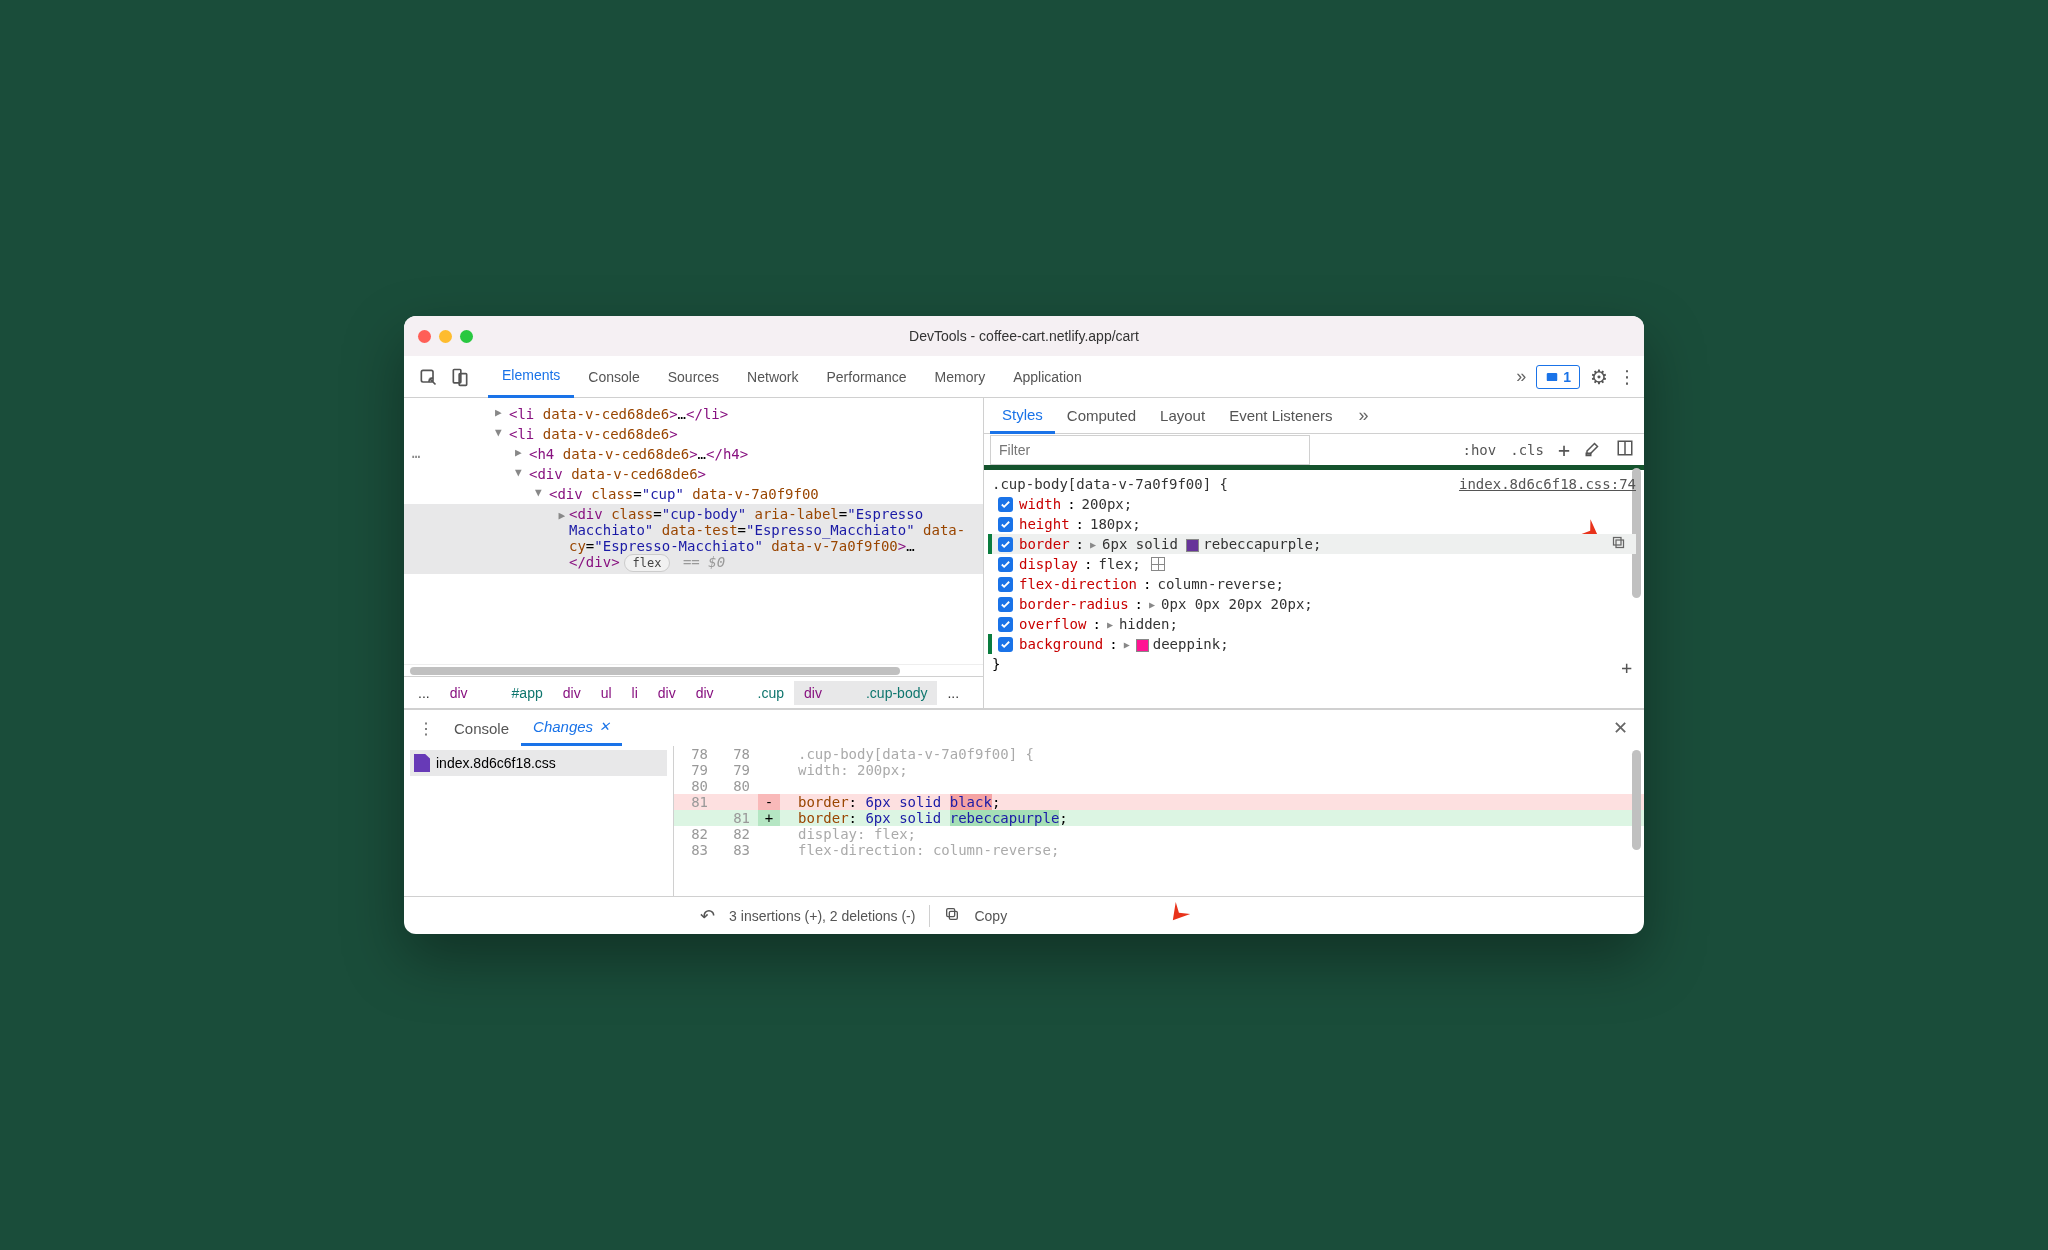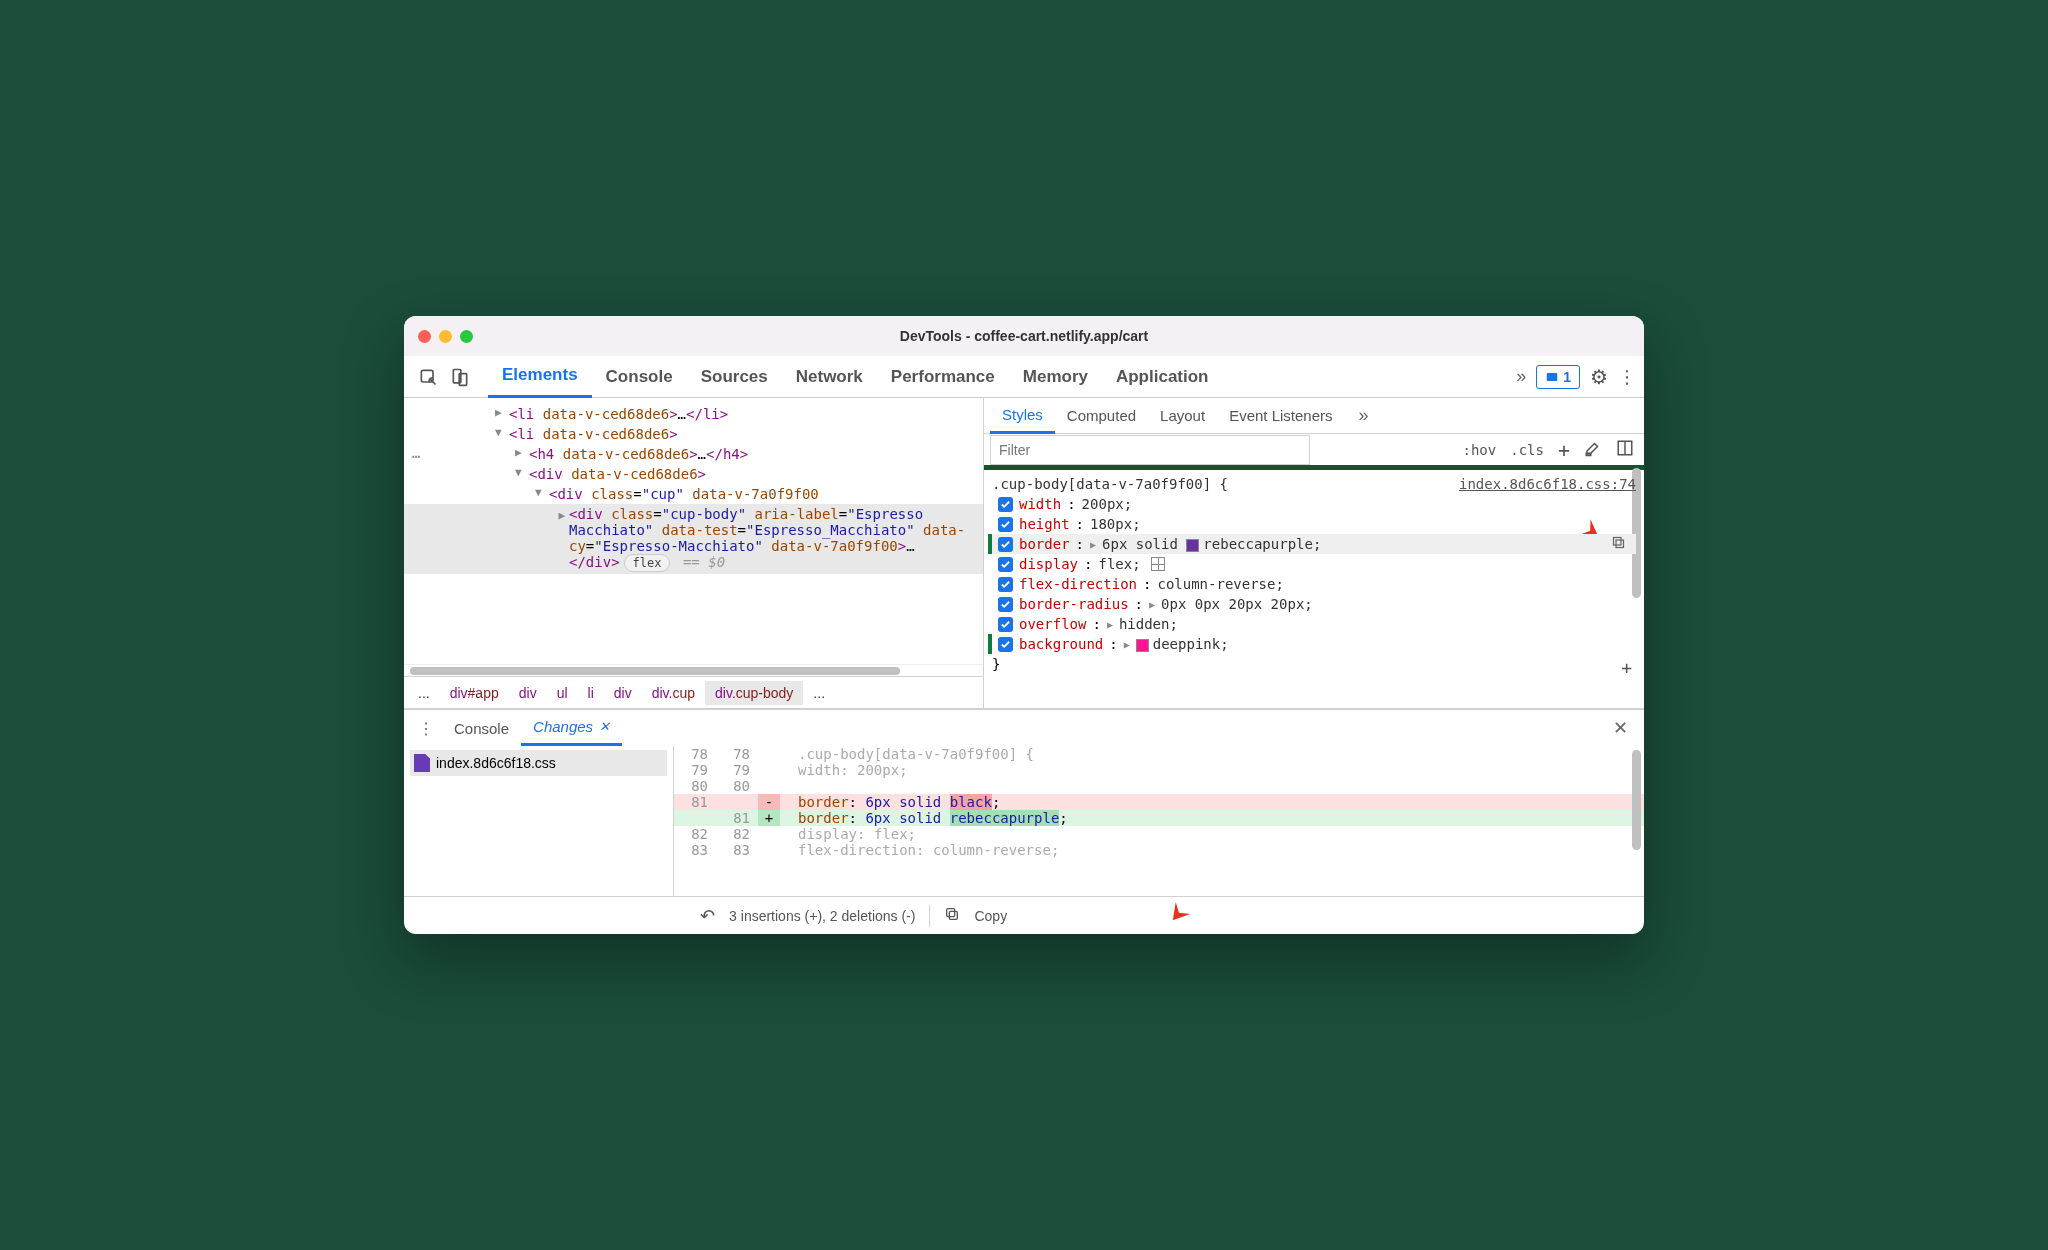--- a/index.html
+++ b/index.html
@@ -2,26 +2,26 @@
 <html><head>
 <meta charset="utf-8">
 <style>
 * { box-sizing: border-box; margin: 0; padding: 0; }
 body { background: #1a4d3a; font-family: -apple-system, BlinkMacSystemFont, "Segoe UI", sans-serif; display: flex; align-items: center; justify-content: center; height: 100vh; }
 .window { width: 1240px; background: #fff; border-radius: 12px; box-shadow: 0 25px 60px rgba(0,0,0,.35); overflow: hidden; display: flex; flex-direction: column; }
 .titlebar { height: 40px; background: #f5f0f3; display: flex; align-items: center; position: relative; }
 .traffic { display: flex; gap: 8px; margin-left: 14px; }
 .light { width: 13px; height: 13px; border-radius: 50%; }
 .red { background: #ff5f57; } .yellow { background: #febc2e; } .green { background: #28c840; }
-.title { position: absolute; left: 50%; transform: translateX(-50%); font-size: 14px; color: #333; font-weight: 700; }
+.title { position: absolute; left: 50%; transform: translateX(-50%); font-size: 14px; color: #333; font-weight: 400; }
 .toolbar { height: 42px; display: flex; align-items: center; border-bottom: 1px solid #d0d0d0; background: #fff; padding: 0 8px; }
 .tool-icon { width: 32px; height: 32px; display: flex; align-items: center; justify-content: center; color: #555; cursor: pointer; border-radius: 4px; }
 .tool-icon svg { width: 20px; height: 20px; }
 .tabs { display: flex; margin-left: 12px; flex: 1; }
-.tab { padding: 0 14px; height: 42px; display: flex; align-items: center; font-size: 17px; color: #555; cursor: pointer; font-weight: bold; }
+.tab { padding: 0 14px; height: 42px; display: flex; align-items: center; font-size: 14px; color: #555; cursor: pointer; }
 .tab.active { color: #1a73e8; border-bottom: 3px solid #1a73e8; }
 .toolbar-right { display: flex; align-items: center; gap: 10px; margin-left: auto; }
 .issues { display: flex; align-items: center; gap: 4px; border: 1px solid #1a73e8; border-radius: 3px; padding: 3px 8px; color: #1a73e8; font-size: 14px; font-weight: 600; }
 .main { display: flex; height: 310px; }
 .left-pane { width: 580px; border-right: 1px solid #d0d0d0; display: flex; flex-direction: column; overflow: hidden; }
 .dom { flex: 1; font-family: ui-monospace, Menlo, monospace; font-size: 14px; padding: 6px 0; overflow: hidden; }
 .dom-line { padding: 2px 0 2px 105px; white-space: nowrap; }
 .dom-line.l2 { padding-left: 125px; }
 .dom-line.l3 { padding-left: 145px; }
 .dom-line.l4 { padding-left: 165px; position: relative; padding-right:8px;}
@@ -31,21 +31,21 @@
 .attr { color: #994500; }
 .val { color: #1a1aa6; }
 .pill { display: inline-block; background: #f1f1f1; border: 1px solid #ccc; border-radius: 10px; padding: 1px 8px; font-size: 12px; color: #444; margin: 0 4px; }
 .eq0 { color: #999; font-style: italic; }
 .dots-left { position: absolute; left: 8px; top: 50px; color: #888; }
 .scroll-h { height: 12px; background: transparent; border-top: 1px solid #eee; position: relative; }
 .scroll-h::after { content:''; position:absolute; left:6px; width: 490px; height: 8px; top:2px; background:#c0c0c0; border-radius:4px; }
 .breadcrumb { height: 32px; display: flex; align-items: center; gap: 0; font-size: 14px; padding: 0 4px; border-top: 1px solid #d0d0d0; color: #555; }
 .bc-item { padding: 4px 10px; color: #333; }
 .bc-item .tagn { color: #881280; }
-.bc-item .idc { color: #7f1d1d; }
+.bc-item .idc { color: #0f766e; margin-left: 44px; }
 .bc-item.active { background: #e8e8e9; }
 .right-pane { flex: 1; display: flex; flex-direction: column; position: relative; overflow: hidden; }
 .sub-tabs { display: flex; border-bottom: 1px solid #d0d0d0; padding: 0 6px; height: 36px; align-items: center; }
 .sub-tab { padding: 0 12px; font-size: 15px; color: #555; height: 36px; display: flex; align-items: center; cursor: pointer; }
 .sub-tab.active { color: #1a73e8; border-bottom: 3px solid #1a73e8; }
 .filter-row { display: flex; align-items: center; border-bottom: 5px solid #14532d; height: 36px; }
 .filter-input { flex: 0 0 320px; border: 1px solid #d0d0d0; height: 30px; margin: 3px 6px; padding: 0 8px; font-size: 14px; color: #888; }
 .filter-btns { margin-left: auto; display: flex; align-items: center; gap: 14px; padding: 0 10px; font-size: 14px; color: #555; font-family: ui-monospace, monospace; }
 .styles { flex: 1; font-family: ui-monospace, Menlo, monospace; font-size: 14px; padding: 4px 8px; position: relative; overflow: hidden; }
 .rule-head { display: flex; justify-content: space-between; padding: 2px 0; }

